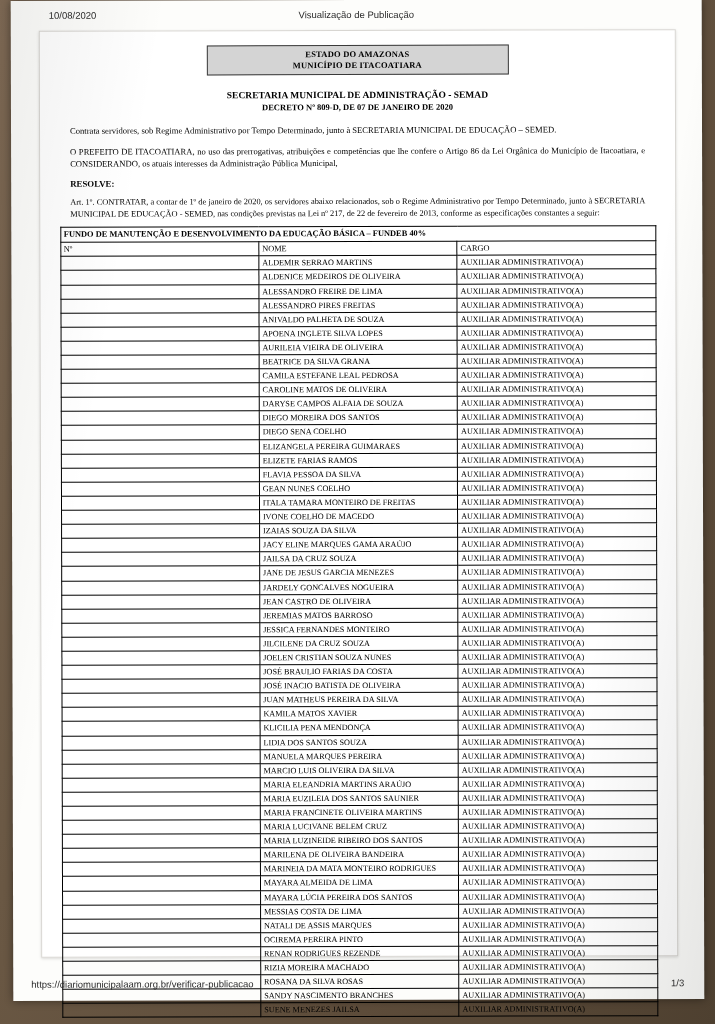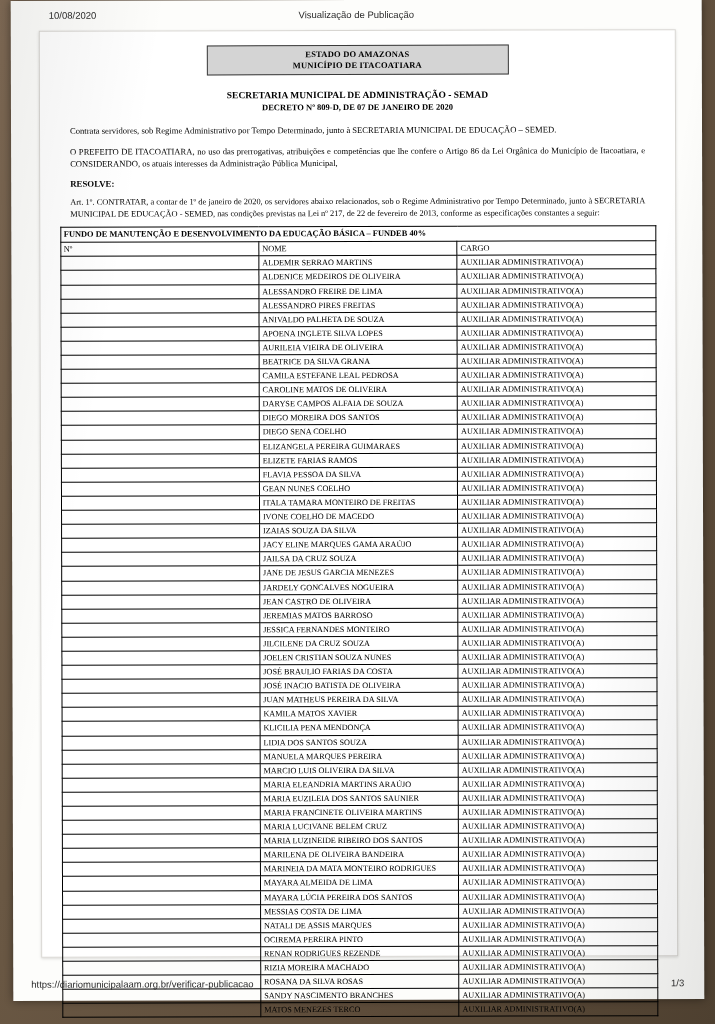--- a/index.html
+++ b/index.html
@@ -463,21 +463,21 @@
             <td class="col-nome">ROSANA DA SILVA ROSAS</td>
             <td class="col-cargo">AUXILIAR ADMINISTRATIVO(A)</td>
           </tr>
           <tr>
             <td class="col-n"></td>
             <td class="col-nome">SANDY NASCIMENTO BRANCHES</td>
             <td class="col-cargo">AUXILIAR ADMINISTRATIVO(A)</td>
           </tr>
           <tr>
             <td class="col-n"></td>
-            <td class="col-nome">MATOS MENEZES TERCO</td>
+            <td class="col-nome">SUENE MENEZES JAILSA</td>
             <td class="col-cargo">AUXILIAR ADMINISTRATIVO(A)</td>
           </tr>
         </tbody>
     </table>
 
   </div>
 
   <div class="footer-bar">
     <span class="url">https://diariomunicipalaam.org.br/verificar-publicacao</span>
     <span class="pageno">1/3</span>

